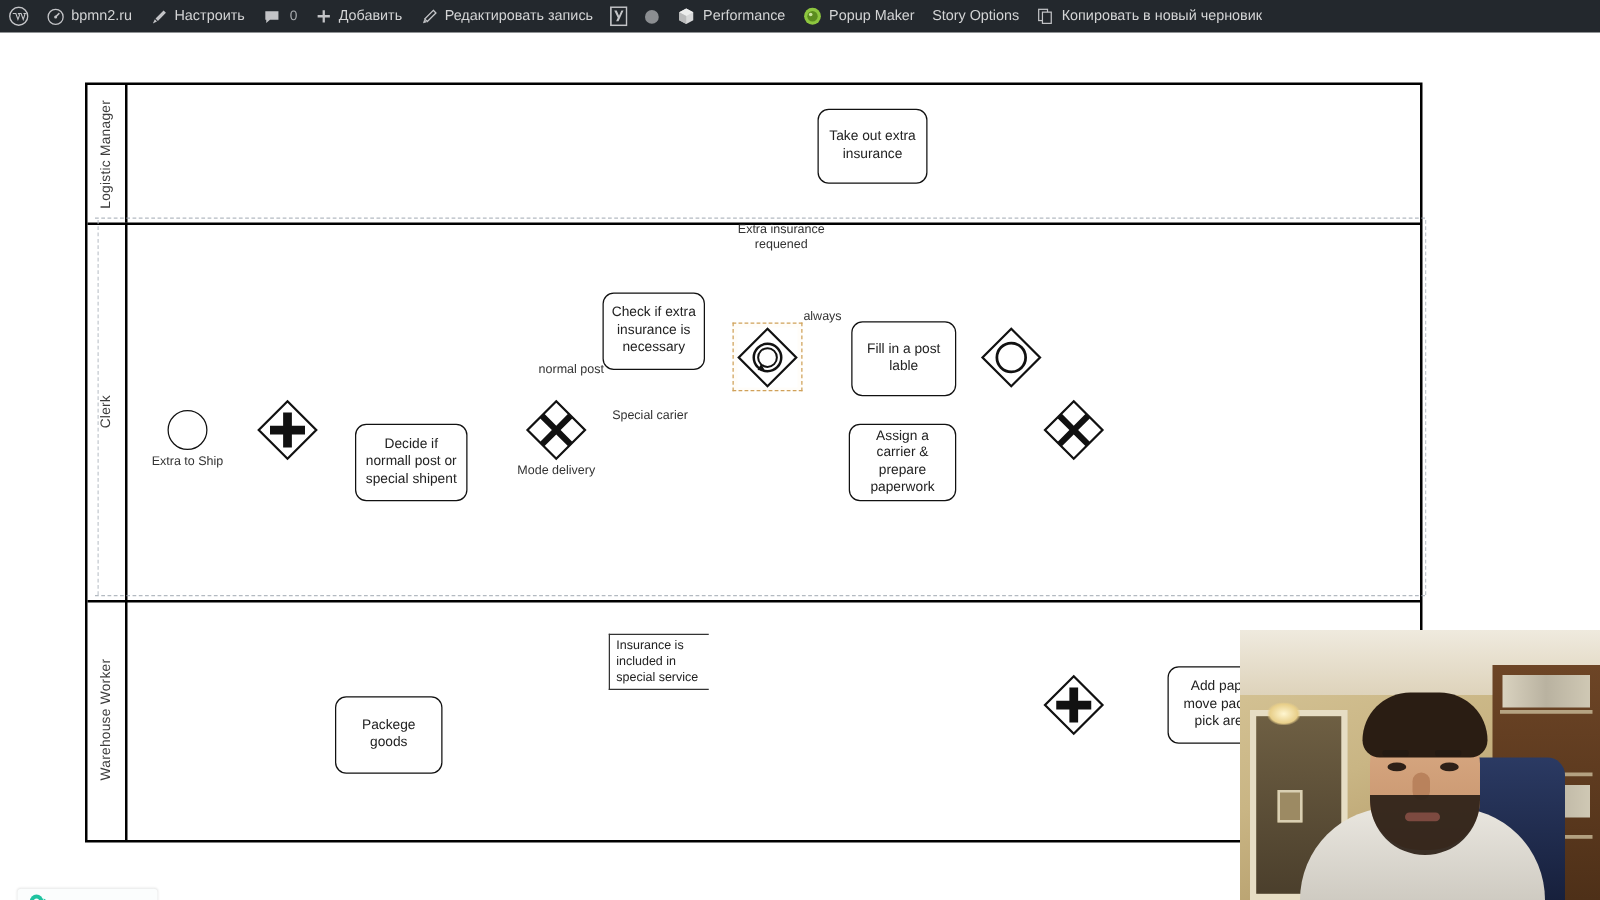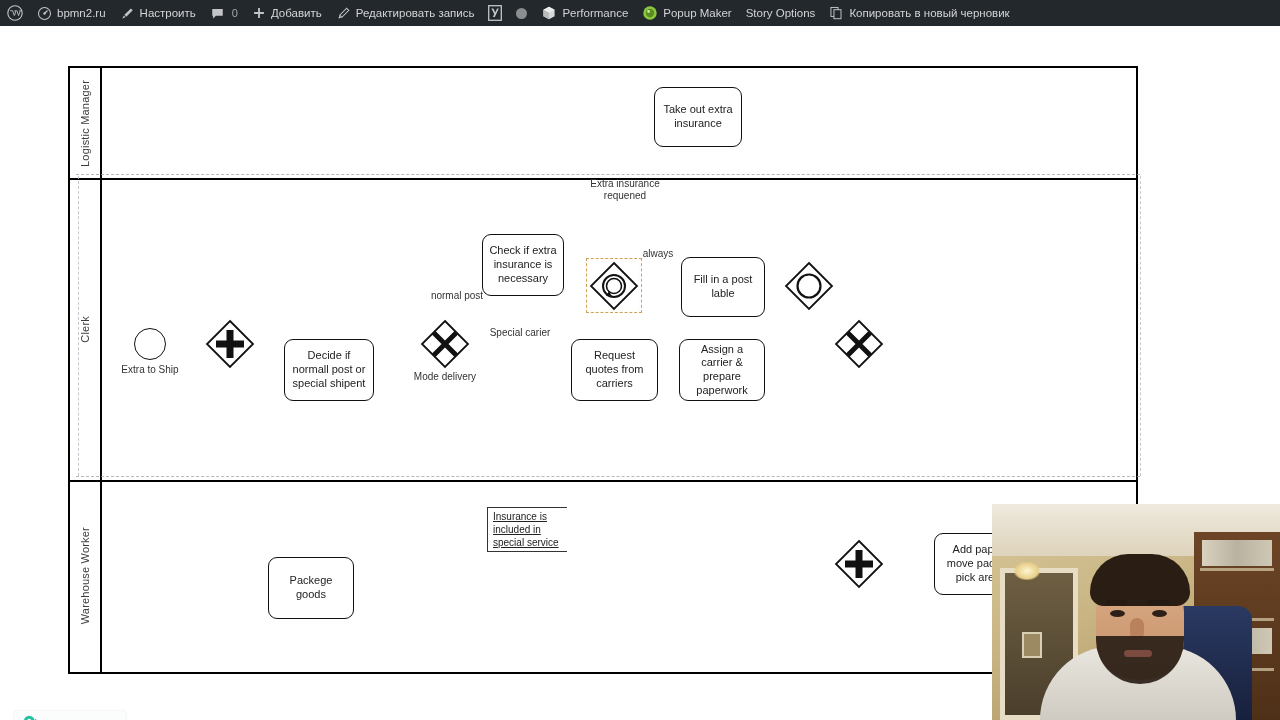--- a/index.html
+++ b/index.html
@@ -417,37 +417,36 @@
 
   <div class="task" style="left:681px; top:231px; width:84px; height:60px;">Fill in a post lable</div>
 
   <div class="gw" style="left:785px; top:236px; width:48px; height:48px;">
     <svg width="48" height="48" viewBox="0 0 48 48">
       <path d="M24 1 L47 24 L24 47 L1 24 z" fill="#fff" stroke="#111" stroke-width="1.8"></path>
       <circle cx="24" cy="24" r="11.5" fill="none" stroke="#111" stroke-width="2.2"></circle>
     </svg>
   </div>
 
-  <div class="task" style="left:571px; top:313px; width:87px; height:62px;">Request quotes from carriers</div>
 
   <div class="task" style="left:679px; top:313px; width:86px; height:62px;">Assign a carrier &amp; prepare paperwork</div>
 
   <div class="gw" style="left:835px; top:294px; width:48px; height:48px;">
     <svg width="48" height="48" viewBox="0 0 48 48">
       <path d="M24 1 L47 24 L24 47 L1 24 z" fill="#fff" stroke="#111" stroke-width="1.8"></path>
       <path d="M14.5 11 L24 20.5 L33.5 11 L37 14.5 L27.5 24 L37 33.5 L33.5 37 L24 27.5 L14.5 37 L11 33.5 L20.5 24 L11 14.5 z" fill="#111"></path>
     </svg>
   </div>
 
   <div class="elabel wrap" style="left:585px; top:152px; width:80px;">Extra insurance requened</div>
   <div class="elabel" style="left:417px; top:264px; width:80px;">normal post</div>
   <div class="elabel" style="left:634px; top:222px; width:48px;">always</div>
   <div class="elabel" style="left:478px; top:301px; width:84px;">Special carier</div>
 
-  <div class="annotation" style="left:487px; top:481px; width:80px;text-decoration:underline;">Insurance is included in special service</div>
+  <div class="annotation" style="left:487px; top:481px; width:80px;">Insurance is included in special service</div>
 
   <div class="task" style="left:268px; top:507px; width:86px; height:62px;margin-top:24px;">Packege goods</div>
 
   <div class="gw" style="left:835px; top:514px; width:48px; height:48px;">
     <svg width="48" height="48" viewBox="0 0 48 48">
       <path d="M24 1 L47 24 L24 47 L1 24 z" fill="#fff" stroke="#111" stroke-width="1.8"></path>
       <path d="M20.5 10 h7 v10.5 H38 v7 H27.5 V38 h-7 V27.5 H10 v-7 h10.5 z" fill="#111"></path>
     </svg>
   </div>
 

